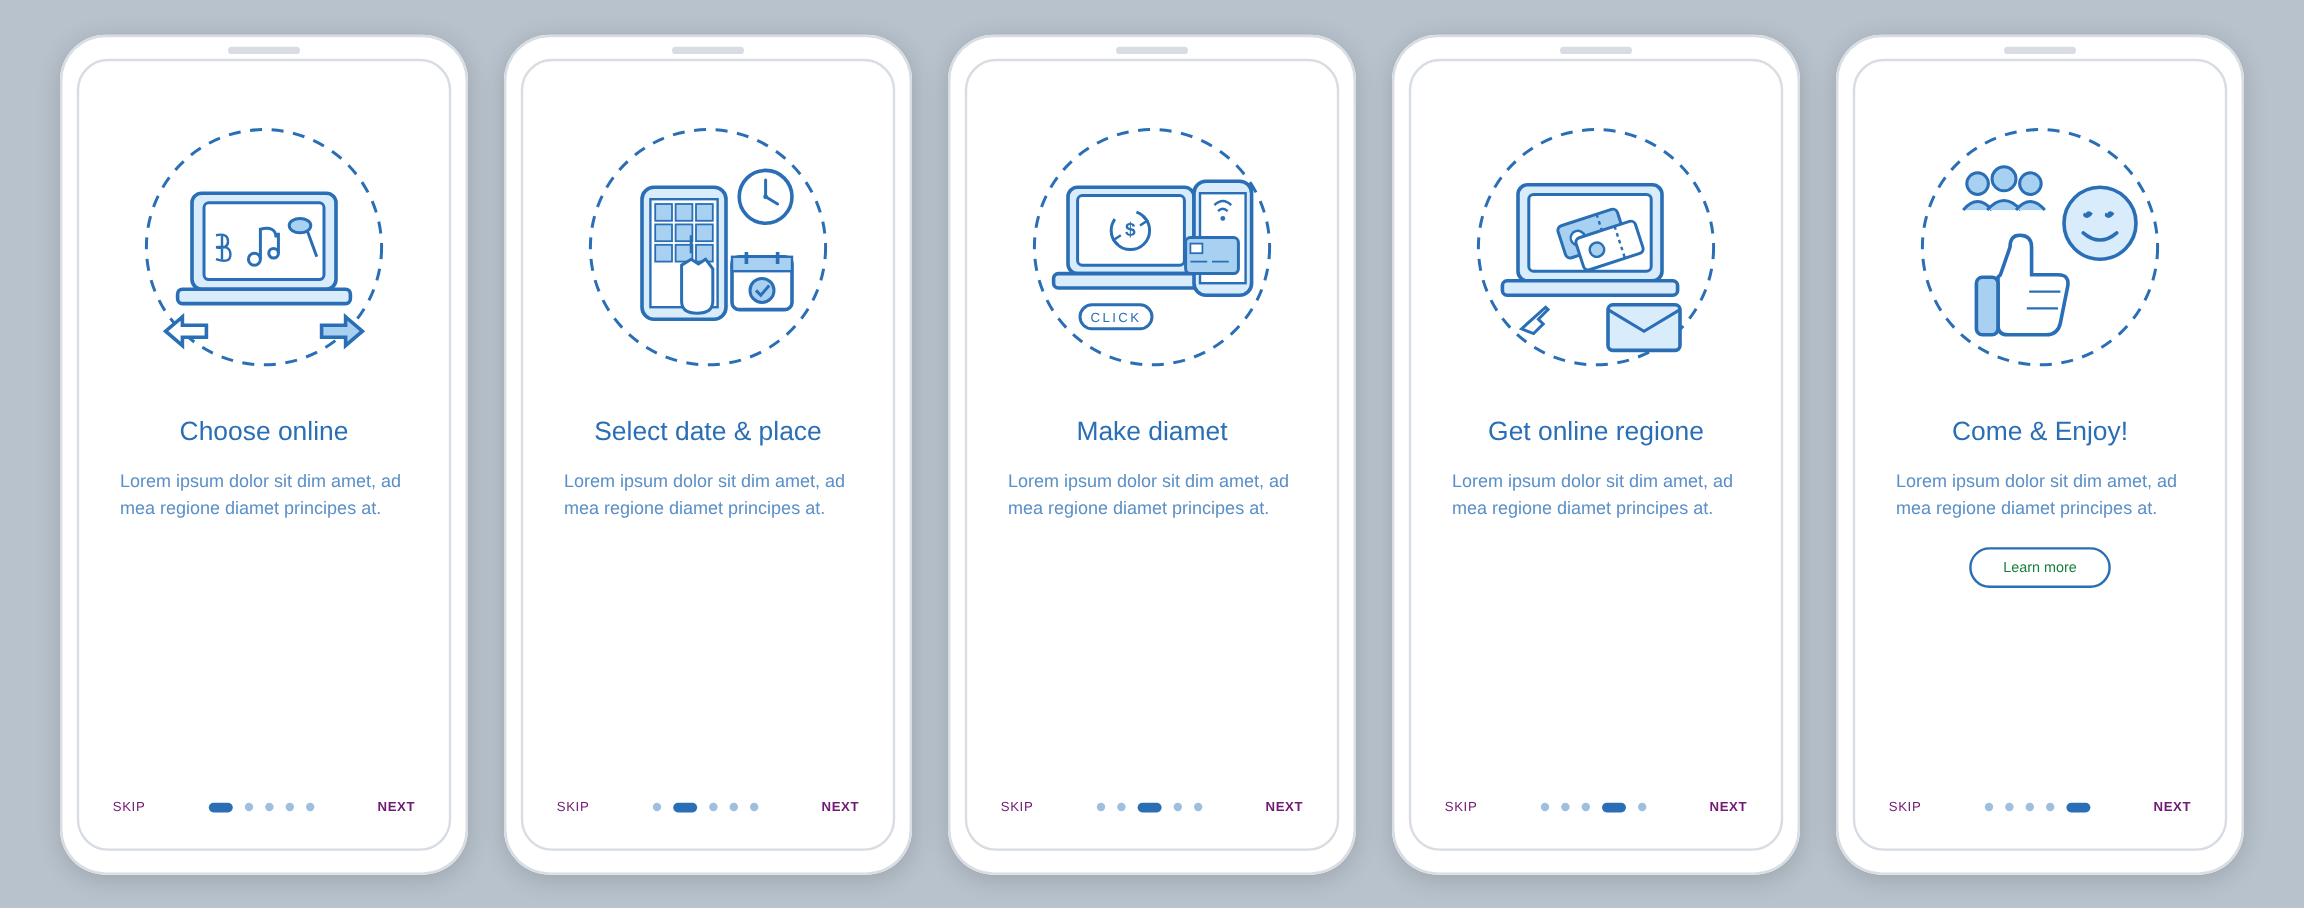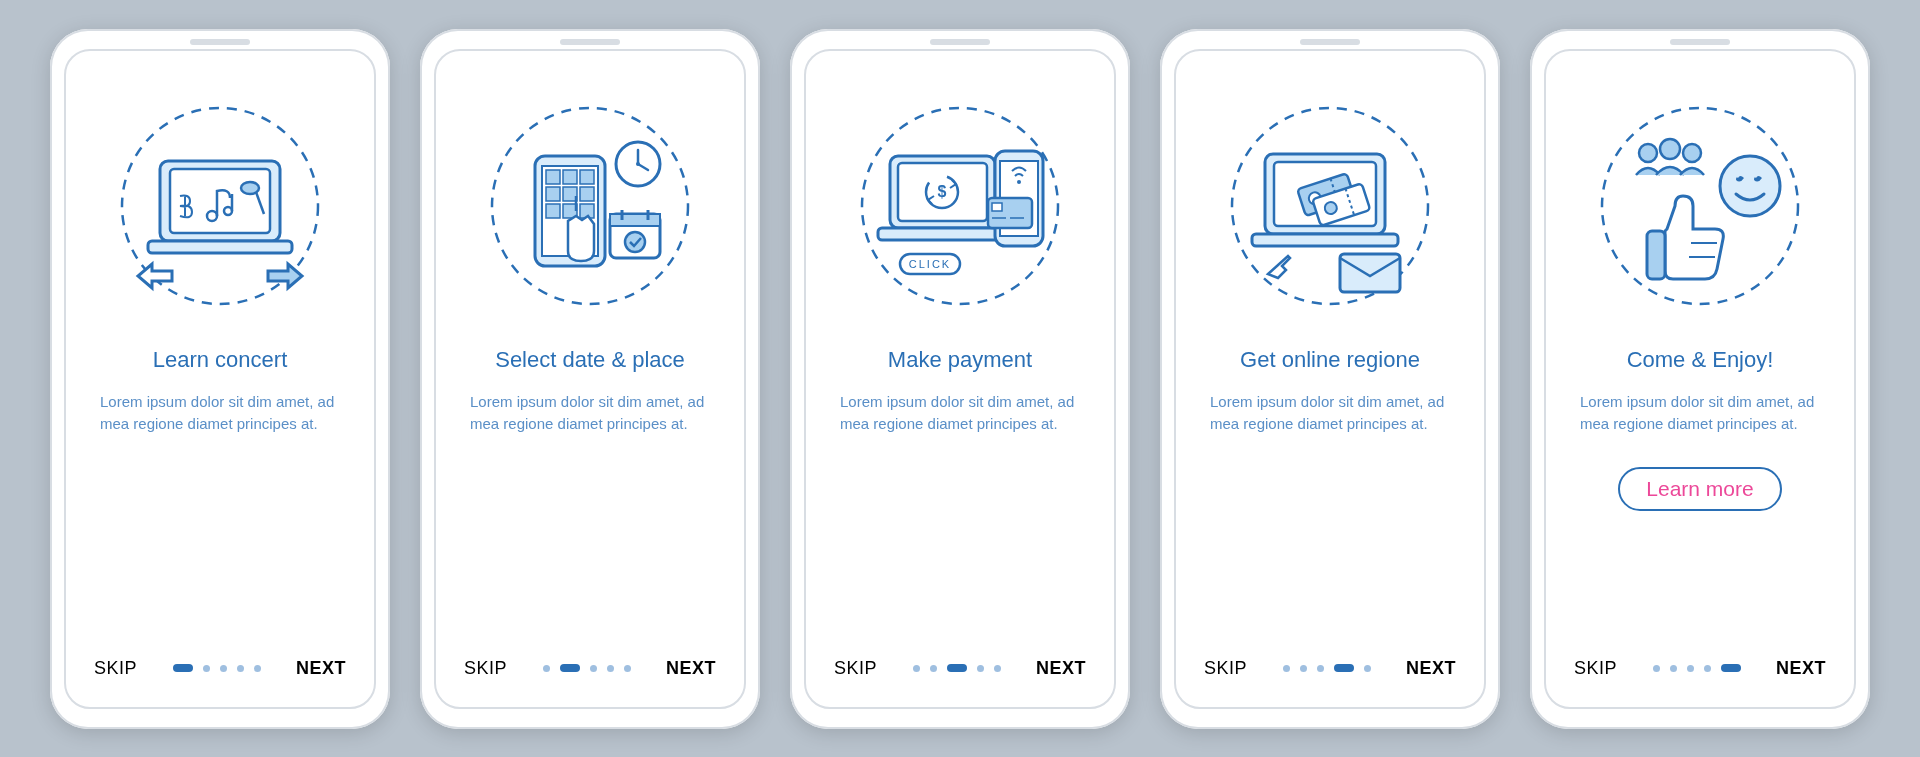--- a/index.html
+++ b/index.html
@@ -65,41 +65,41 @@
     margin-bottom: 18px;
   }
   .body-text {
     color: #5a8fc7;
     font-size: 15px;
     line-height: 1.5;
     text-align: left;
     max-width: 240px;
   }
   .learn-more {
-    margin-top: 31px;
+    margin-top: 20px;
     border: 2px solid #2a6fb5;
-    color: #ec4899;
+    color: #15803d;
     background: transparent;
     border-radius: 22px;
     padding: 8px 26px;
-    font-size: 21px;
+    font-size: 12px;
     cursor: pointer;
   }
   .footer {
     position: absolute;
     bottom: 28px;
     left: 28px;
     right: 28px;
     display: flex;
     align-items: center;
     justify-content: space-between;
   }
   .skip, .next {
-    color: #000000;
-    font-size: 18px;
+    color: #701a75;
+    font-size: 11px;
     cursor: pointer;
     letter-spacing: 0.5px;
   }
   .skip { font-weight: 400; }
   .next { font-weight: 600; }
   .dots {
     display: flex;
     gap: 10px;
     align-items: center;
   }
@@ -135,21 +135,21 @@
       <path d="M-3 10 L-3 -15 Q10 -18 10 -8" fill="none" stroke="#2a6fb5" stroke-width="2.5"></path>
       <circle cx="8" cy="5" r="4" fill="none" stroke="#2a6fb5" stroke-width="2.5"></circle>
       <path d="M12 5 L12 -12" stroke="#2a6fb5" stroke-width="2.5"></path>
       <ellipse cx="30" cy="-18" rx="9" ry="6" fill="#a8d0f0" stroke="#2a6fb5" stroke-width="2.5"></ellipse>
       <line x1="36" y1="-14" x2="44" y2="8" stroke="#2a6fb5" stroke-width="2.5"></line>
       <path d="M-48 65 L-68 65 L-68 58 L-82 70 L-68 82 L-68 75 L-48 75 Z" fill="#fff" stroke="#2a6fb5" stroke-width="3"></path>
       <path d="M48 65 L68 65 L68 58 L82 70 L68 82 L68 75 L48 75 Z" fill="#a8d0f0" stroke="#2a6fb5" stroke-width="3"></path>
     </g>
   </svg>
         </div>
-      <div class="title">Learn concert</div>
+      <div class="title">Choose online</div>
       <div class="body-text">Lorem ipsum dolor sit dim amet, ad mea regione diamet principes at.</div>
 
       <div class="footer">
         <span class="skip">SKIP</span>
         <span class="dots">
             <span class="dot active"></span>
             <span class="dot"></span>
             <span class="dot"></span>
             <span class="dot"></span>
             <span class="dot"></span>
@@ -228,21 +228,21 @@
       <circle cx="59" cy="-24" r="2" fill="#2a6fb5"></circle>
       <rect x="28" y="-8" width="44" height="30" rx="4" fill="#a8d0f0" stroke="#2a6fb5" stroke-width="2.5"></rect>
       <rect x="32" y="-3" width="10" height="8" fill="#fff" stroke="#2a6fb5" stroke-width="1.5"></rect>
       <line x1="32" y1="12" x2="46" y2="12" stroke="#2a6fb5" stroke-width="1.5"></line>
               <line x1="50" y1="12" x2="64" y2="12" stroke="#2a6fb5" stroke-width="1.5"></line>
       <rect x="-60" y="48" width="60" height="20" rx="10" fill="#fff" stroke="#2a6fb5" stroke-width="2.5"></rect>
       <text x="-30" y="62" text-anchor="middle" font-size="11" fill="#2a6fb5" letter-spacing="2">CLICK</text>
     </g>
   </svg>
         </div>
-      <div class="title">Make payment</div>
+      <div class="title">Make diamet</div>
       <div class="body-text">Lorem ipsum dolor sit dim amet, ad mea regione diamet principes at.</div>
 
       <div class="footer">
         <span class="skip">SKIP</span>
         <span class="dots">
             <span class="dot"></span>
             <span class="dot"></span>
             <span class="dot active"></span>
             <span class="dot"></span>
             <span class="dot"></span>

